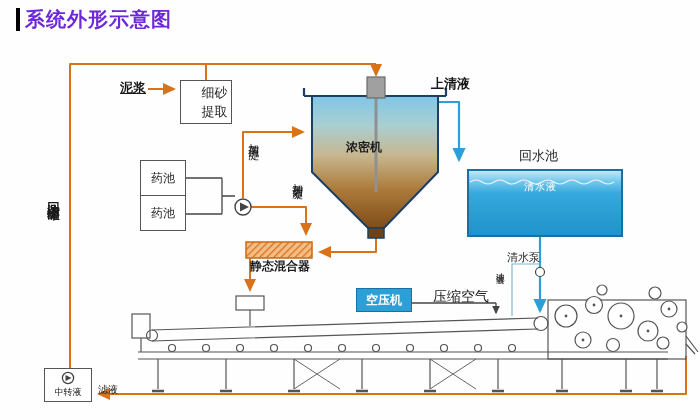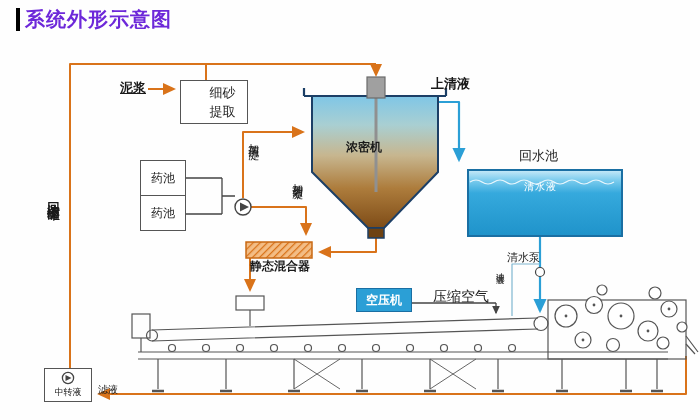--- a/index.html
+++ b/index.html
@@ -11,21 +11,21 @@
   .title-row { position:absolute; left:16px; top:6px; display:flex; align-items:center; gap:5px; z-index:3; }
   .title-bar { width:4px; height:23px; background:#000; }
   .title-text { font-size:20px; font-weight:bold; color:#6d28d9; letter-spacing:1px; }
 
   .lbl { position:absolute; z-index:2; color:#1a1a1a; white-space:nowrap; line-height:1.15; }
   .v   { writing-mode:vertical-rl; letter-spacing:2px; }
 
   .box { position:absolute; z-index:2; background:#fff; border:1.5px solid #555;
          display:flex; align-items:center; justify-content:center; color:#222; }
 
-  .sand-box  { left:180px; top:80px; width:68px; height:44px; font-size:13px;padding-left:17px; }
+  .sand-box  { left:180px; top:80px; width:52px; height:44px; font-size:13px;padding-left:17px; }
   .sand-box span { width:28px; text-align:center; word-break:break-all; line-height:1.5; }
   .chem-top  { left:140px; top:160px; width:46px; height:36px; font-size:12px; }
   .chem-bot  { left:140px; top:196px; width:46px; height:36px; font-size:12px; margin-top:-1px; }
   .compressor{ left:356px; top:288px; width:56px; height:24px; font-size:12px; font-weight:bold;
                color:#fff; background:#2b9fd6; border:1px solid #1a6fa3; }
   .transfer  { left:44px; top:368px; width:48px; height:34px; font-size:9px;
                flex-direction:column; gap:1px; border-width:1.3px; }
 
   .mud        { left:120px; top:81px;  font-size:13px; font-weight:600;text-decoration:underline; }
   .thick      { left:346px; top:141px; font-size:12px; font-weight:700; }

